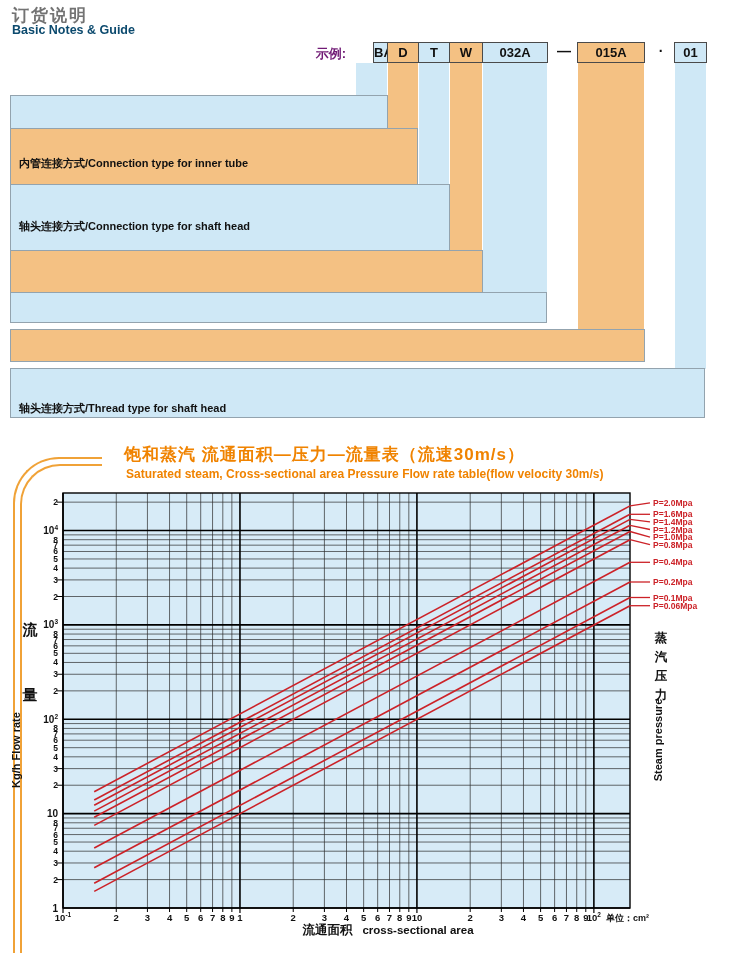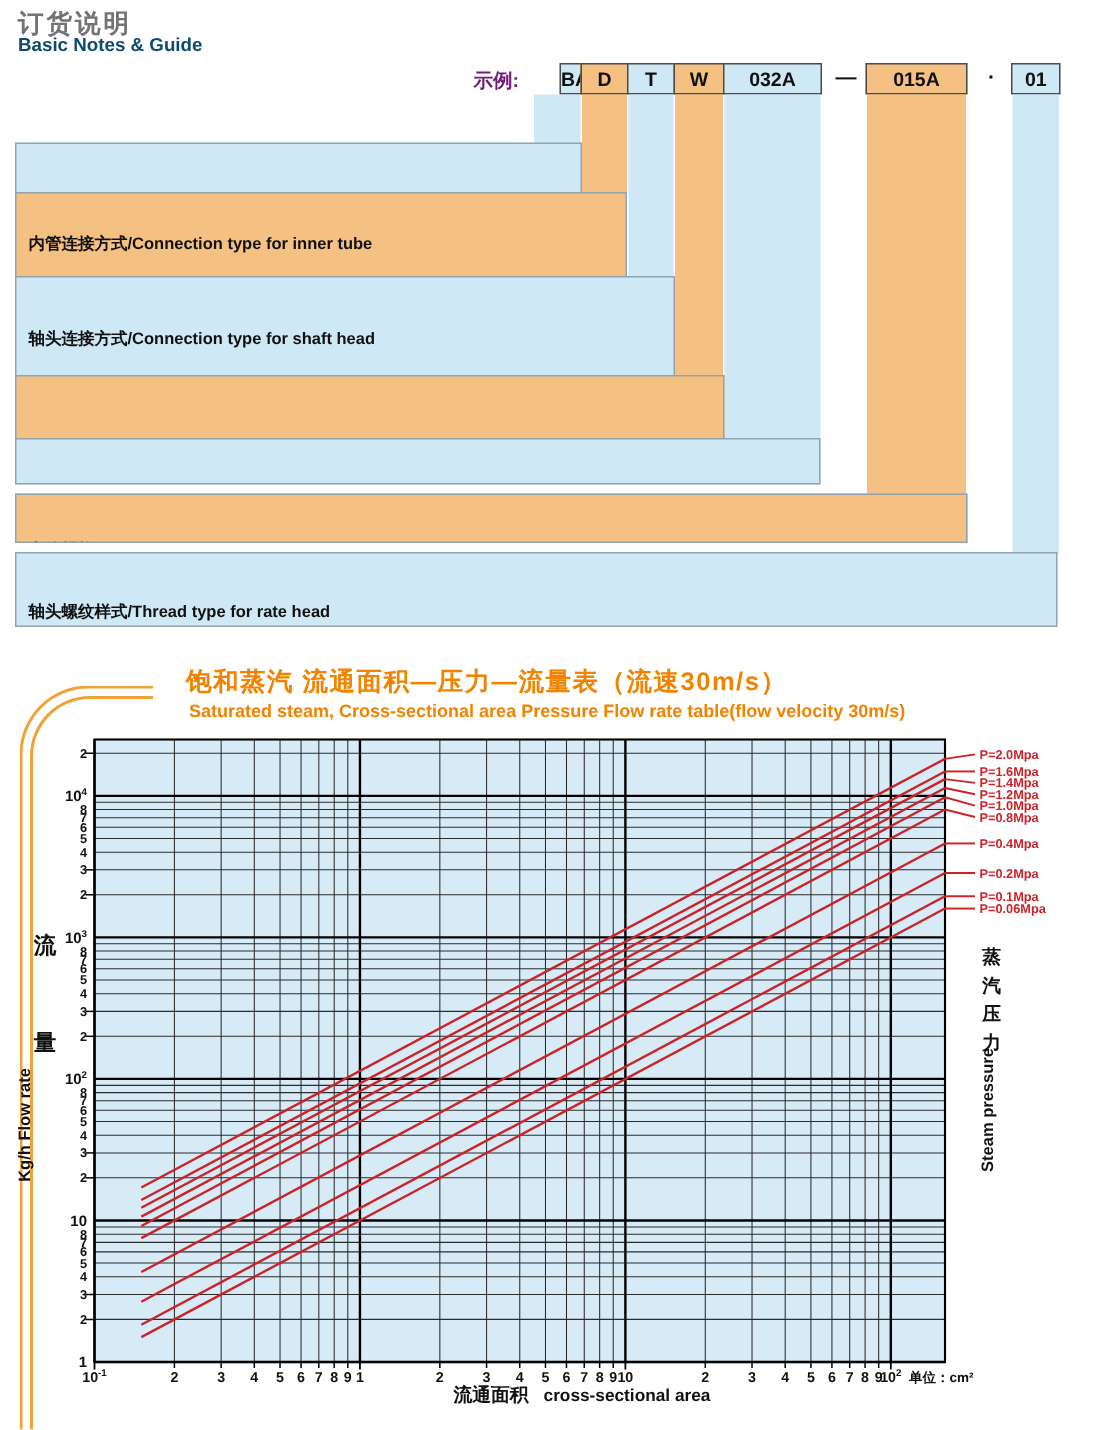--- a/index.html
+++ b/index.html
@@ -92,21 +92,21 @@
   </div>
   <div class="row r4 blue">
     <div>接头规格/Spec. of joint</div>
     
   </div>
   <div class="row r5 orange">
     <div>内管规格/Spec. of inner tube</div>
     
   </div>
   <div class="row r6 blue">
-    <div>轴头螺纹样式/Thread type for rate head</div>
+    <div>轴头连接方式/Thread type for shaft head</div>
     
     
   </div>
 
   <div class="corner corner1"></div>
   <div class="corner corner2"></div>
   <div class="chart-title-cn">饱和蒸汽  流通面积—压力—流量表（流速30m/s）</div>
   <div class="chart-title-en">Saturated steam,  Cross-sectional area   Pressure   Flow rate table(flow velocity 30m/s)</div>
 
   <svg id="chart-svg" width="735" height="513">

